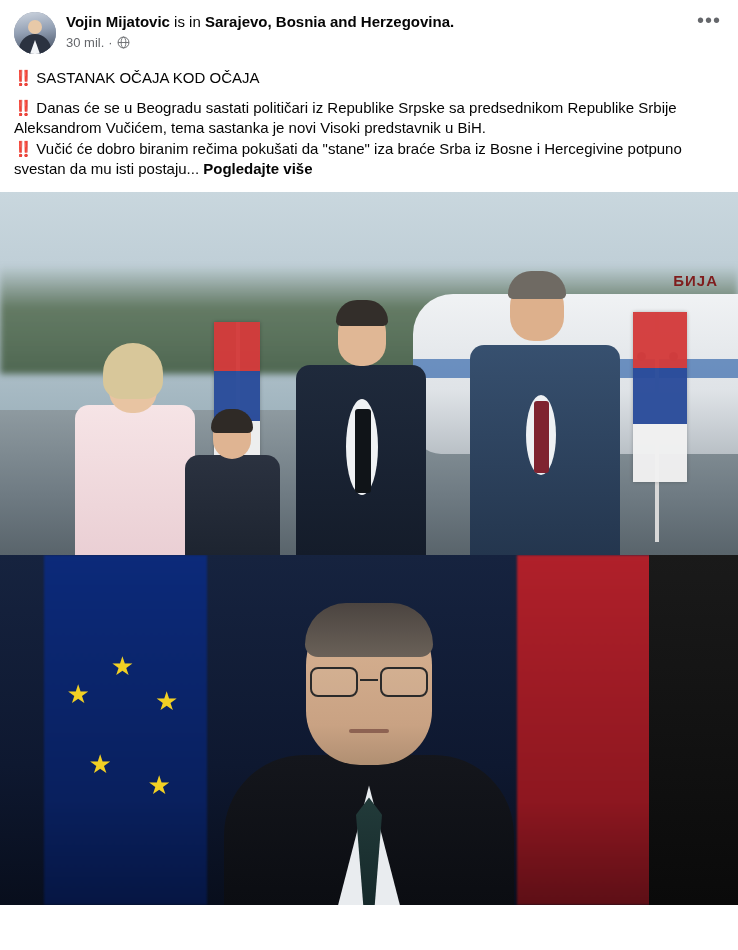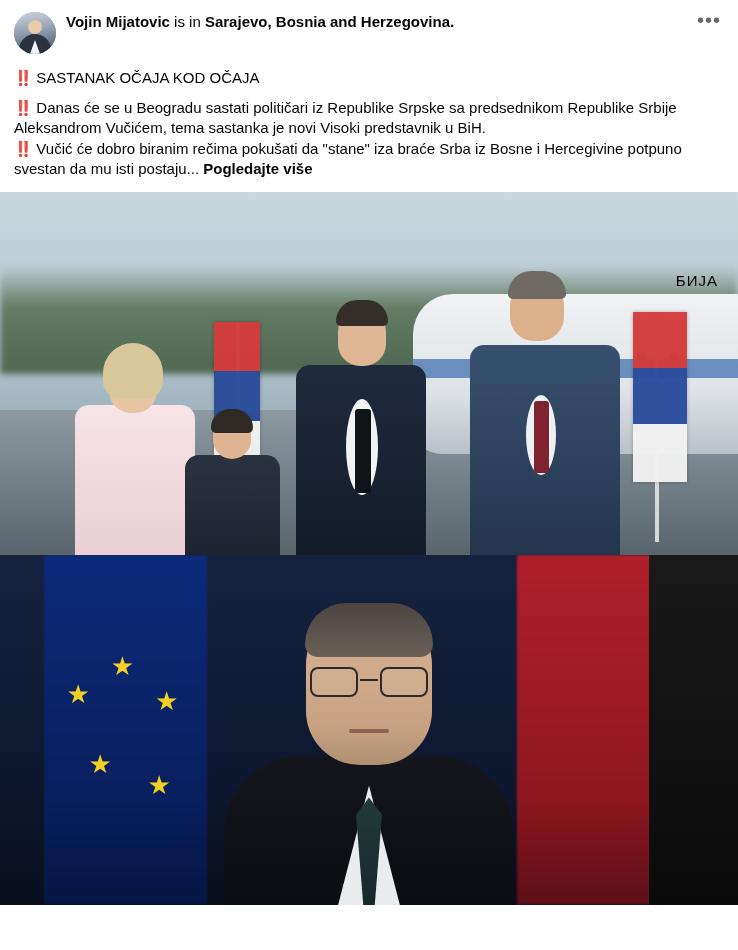--- a/index.html
+++ b/index.html
@@ -182,23 +182,23 @@
     bottom: 0;
   }
   .p-head {
     position: absolute; border-radius: 50%;
   }
   .p-body {
     position: absolute; bottom: 0; border-radius: 14px 14px 0 0;
   }
   .p1-text-flag {
     position: absolute;
-    color: #000000;
+    color: #7f1d1d;
     font-size: 15px;
-    font-weight: normal;
+    font-weight: bold;
     letter-spacing: 1px;
   }
   
   .p2-bg {
     position: absolute; inset: 0;
     background: linear-gradient(180deg, #16233f 0%, #0e1830 60%, #080e1c 100%);
   }
   .p2-euflag {
     position: absolute; left: 6%; top: 0; width: 22%; height: 100%;
     background: linear-gradient(180deg, #0c2a7a 0%, #09205e 70%, #061643 100%);
@@ -286,20 +286,31 @@
       <div class="av-body"></div>
       <div class="av-shirt"></div>
       <div class="av-head"></div>
     </div>
 
     <div class="header-text">
       <div class="line1">
         <span class="author">Vojin Mijatovic</span>
         <span>is in</span>
         <span class="place">Sarajevo, Bosnia and Herzegovina.</span>
+      </div>
+      <div class="meta">
+        <span>30 mil.</span>
+        <span class="dot">·</span>
+        <span class="globe-icon">
+          <svg width="13" height="13" viewBox="0 0 16 16">
+            <circle cx="8" cy="8" r="6.7" fill="none" stroke="#65676b" stroke-width="1.2"></circle>
+            <ellipse cx="8" cy="8" rx="2.9" ry="6.7" fill="none" stroke="#65676b" stroke-width="1.1"></ellipse>
+            <line x1="1.3" y1="8" x2="14.7" y2="8" stroke="#65676b" stroke-width="1.1"></line>
+          </svg>
+        </span>
       </div>
     </div>
 
     <div class="more-btn">•••</div>
   </div>
 
   <div class="post-body">
     <div class="para first">
       <span class="bang">‼️</span>
       <span>SASTANAK OČAJA KOD OČAJA</span>

